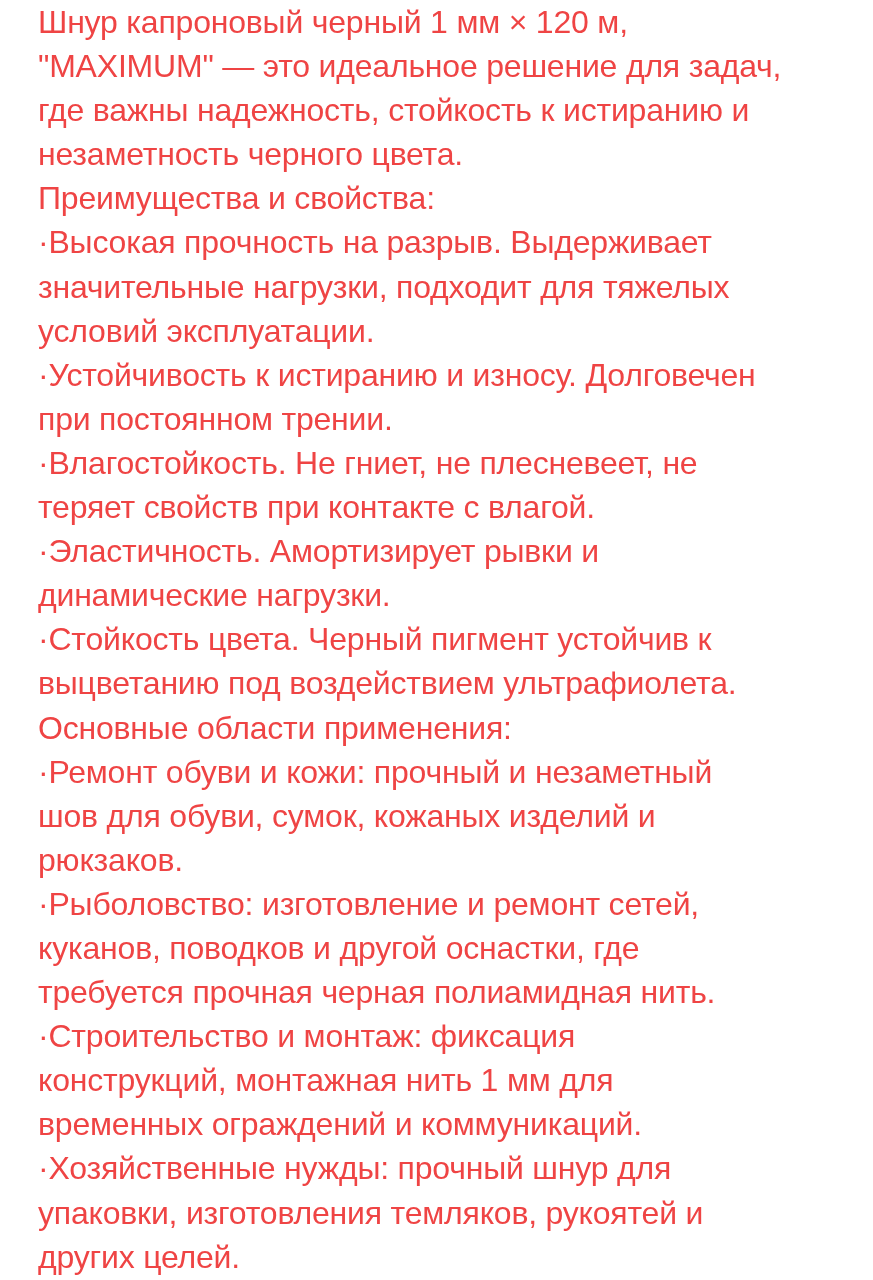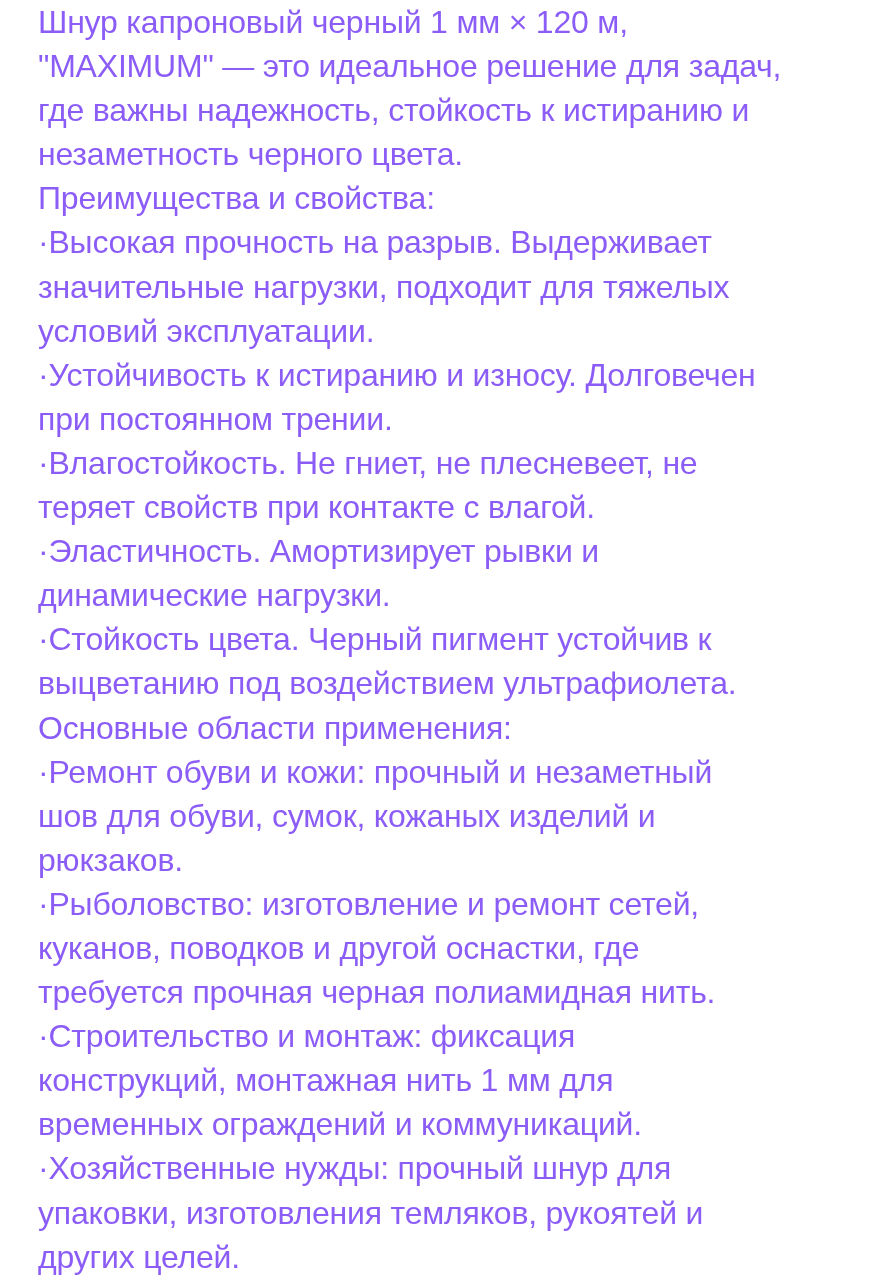--- a/index.html
+++ b/index.html
@@ -18,21 +18,21 @@
     height: 1280px;
     padding: 0 10px 0 38px;
     background: #ffffff;
     overflow: hidden;
   }
   .description-text {
     font-family: "Liberation Sans", sans-serif;
     font-size: 32px;
     line-height: 44.1px;
     font-weight: 400;
-    color: #8b5cf6;
+    color: #ef4444;
     white-space: pre;
     letter-spacing: -0.2px;
   }
 </style>
 </head>
 <body>
 
 <div class="page">
   <div class="description-text">Шнур капроновый черный 1 мм × 120 м,
 "MAXIMUM" — это идеальное решение для задач,

